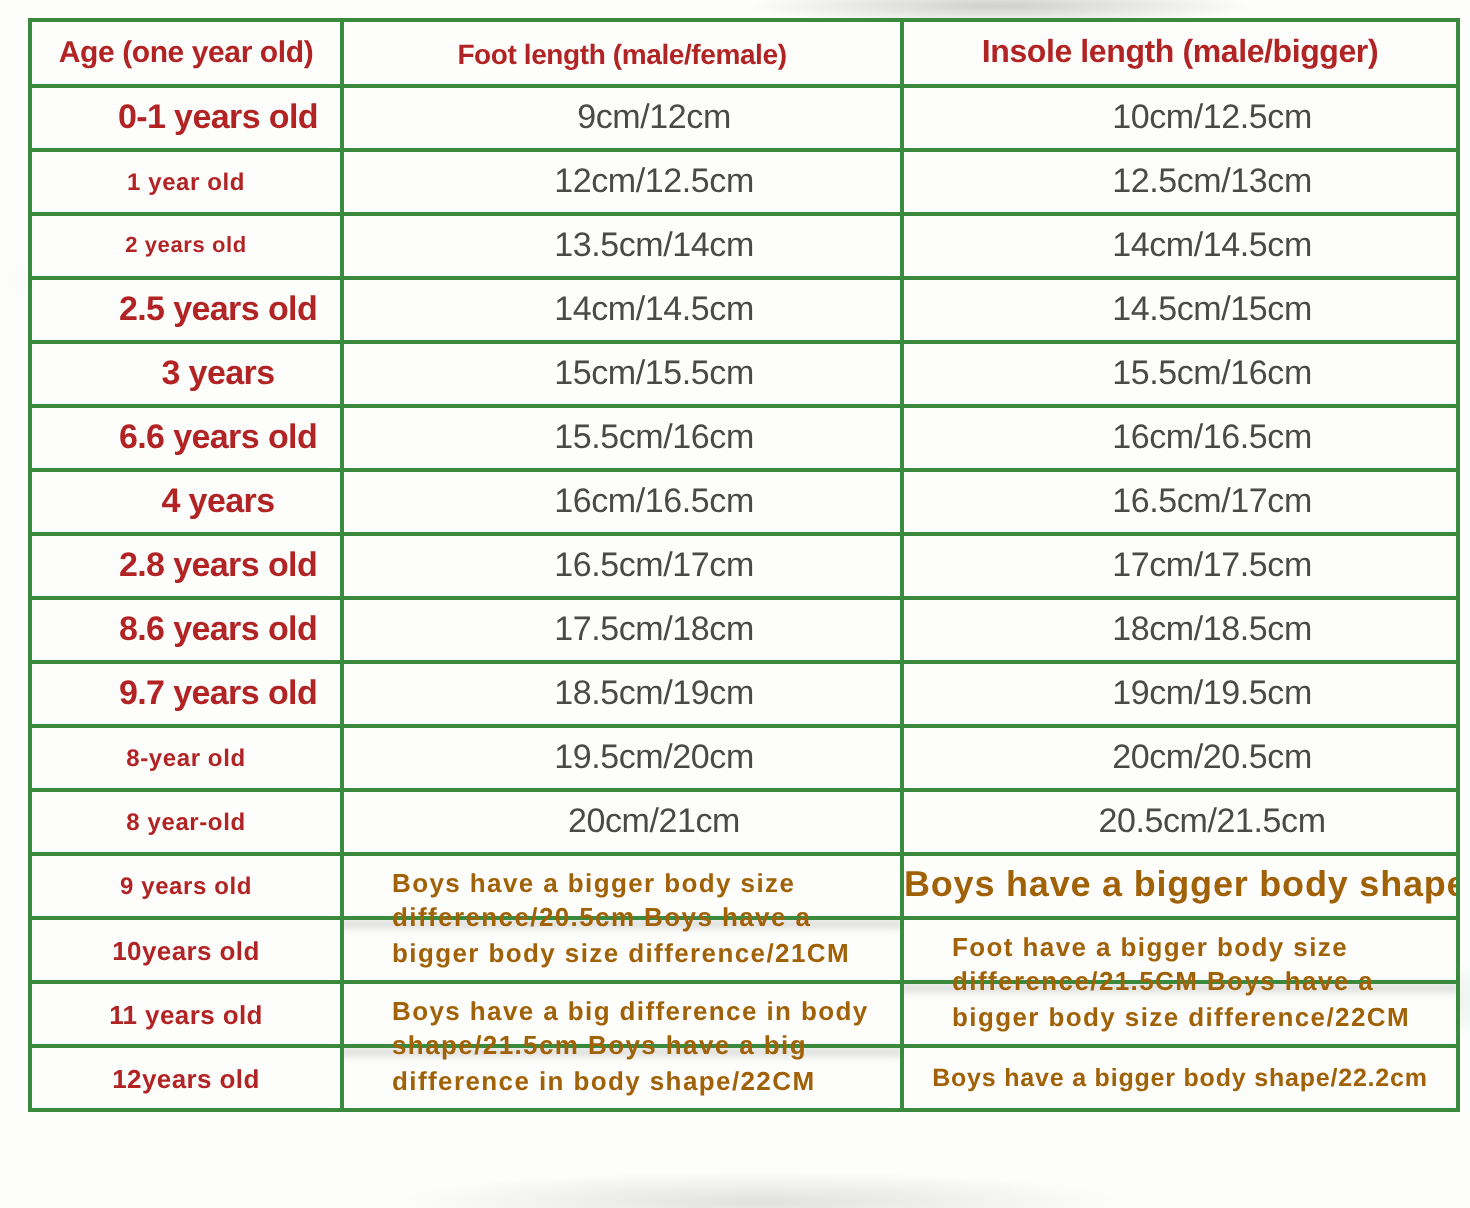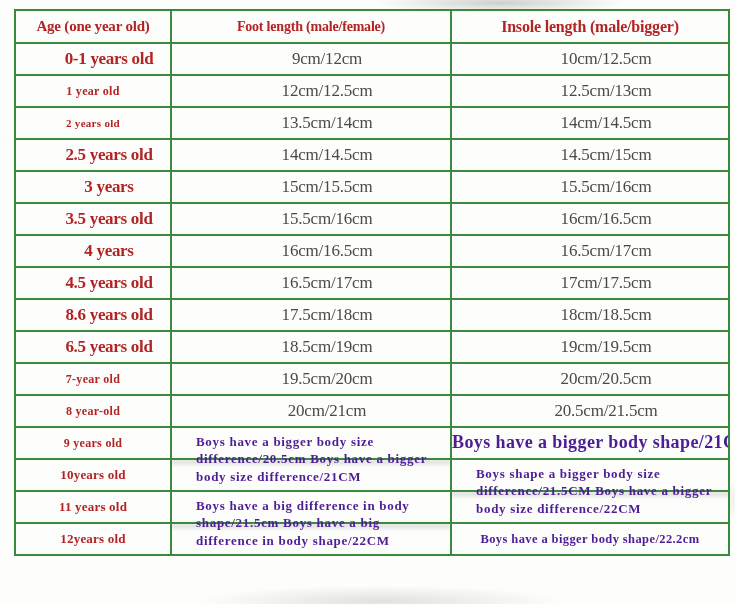--- a/index.html
+++ b/index.html
@@ -7,21 +7,21 @@
   body {
     font-family: "Liberation Sans", "DejaVu Sans", sans-serif;
     background-color: #fdfdfb;
     background-image:
       radial-gradient(ellipse 180px 14px at 500px 3px, rgba(150,150,150,.45), transparent 70%),
       radial-gradient(ellipse 260px 22px at 380px 601px, rgba(160,160,160,.30), transparent 70%),
       radial-gradient(ellipse 160px 30px at 690px 500px, rgba(190,190,190,.28), transparent 70%),
       radial-gradient(ellipse 200px 24px at 120px 140px, rgba(210,210,210,.18), transparent 70%);
     overflow: hidden;
   }
-  .page { position: relative; width: 658px; height: 604px; font-family: Liberation Serif, serif; }
+  .page { position: relative; width: 658px; height: 604px; }
 
   table.chart {
     position: absolute; left: 14px; top: 9px;
     width: 714px;
     border-collapse: collapse;
     table-layout: fixed;
     background: #fdfdfc;
   }
   .chart th, .chart td {
     border: 2px solid #3a8a3e;
@@ -38,21 +38,21 @@
 
   td.age { color: #b22424; font-weight: bold; }
   td.age.a-lg { font-size: 17px; letter-spacing: -0.3px; padding-left: 32px; }
   td.age.a-md { font-size: 13px; letter-spacing: 0.2px; margin-top: 36px; }
   td.age.a-sm { font-size: 12px; letter-spacing: 0.3px; border-radius: 14px; }
   td.age.a-xs { font-size: 11px; letter-spacing: 0.3px; text-align: center; }
 
   td.val { color: #4a4a4a; font-size: 17px; letter-spacing: -0.2px; padding-left: 32px; }
 
   td.desc {
-    color: #4c1d95; font-weight: bold; font-size: 13px;
+    color: #a16207; font-weight: bold; font-size: 13px;
     letter-spacing: 0.7px; line-height: 1.32;
     position: relative;
   }
   td.desc.left   { text-align: left; padding-left: 24px; padding-right: 14px; }
   td.desc.single { font-size: 18px; white-space: nowrap; letter-spacing: 0.4px; }
   td.desc.single-sm { font-size: 12.5px; white-space: nowrap; letter-spacing: 0.4px; }
 
   .desc-text { position: relative; z-index: 1; display: inline-block; }
 
   .cross-line {
@@ -100,46 +100,46 @@
         <td class="age a-lg">2.5 years old</td>
         <td class="val">14cm/14.5cm</td>
         <td class="val">14.5cm/15cm</td>
       </tr>
       <tr>
         <td class="age a-lg">3 years</td>
         <td class="val">15cm/15.5cm</td>
         <td class="val">15.5cm/16cm</td>
       </tr>
       <tr>
-        <td class="age a-lg">3.5 years old</td>
+        <td class="age a-lg">6.6 years old</td>
         <td class="val">15.5cm/16cm</td>
         <td class="val">16cm/16.5cm</td>
       </tr>
       <tr>
         <td class="age a-lg">4 years</td>
         <td class="val">16cm/16.5cm</td>
         <td class="val">16.5cm/17cm</td>
       </tr>
       <tr>
-        <td class="age a-lg">4.5 years old</td>
+        <td class="age a-lg">2.8 years old</td>
         <td class="val">16.5cm/17cm</td>
         <td class="val">17cm/17.5cm</td>
       </tr>
       <tr>
         <td class="age a-lg">8.6 years old</td>
         <td class="val">17.5cm/18cm</td>
         <td class="val">18cm/18.5cm</td>
       </tr>
       <tr>
-        <td class="age a-lg">6.5 years old</td>
+        <td class="age a-lg">9.7 years old</td>
         <td class="val">18.5cm/19cm</td>
         <td class="val">19cm/19.5cm</td>
       </tr>
       <tr>
-        <td class="age a-sm">7-year old</td>
+        <td class="age a-sm">8-year old</td>
         <td class="val">19.5cm/20cm</td>
         <td class="val">20cm/20.5cm</td>
       </tr>
       <tr>
         <td class="age a-sm">8 year-old</td>
         <td class="val">20cm/21cm</td>
         <td class="val">20.5cm/21.5cm</td>
       </tr>
 
       <tr>
@@ -147,21 +147,21 @@
         <td class="desc left" rowspan="2">
           <span class="cross-line"></span>
           <span class="desc-text">Boys have a bigger body size difference/20.5cm Boys have a bigger body size difference/21CM</span>
         </td>
         <td class="desc single">Boys have a bigger body shape/21CM</td>
       </tr>
       <tr>
         <td class="age a-md">10years old</td>
         <td class="desc left" rowspan="2">
           <span class="cross-line"></span>
-          <span class="desc-text">Boys shape a bigger body size difference/21.5CM Boys have a bigger body size difference/22CM</span>
+          <span class="desc-text">Foot have a bigger body size difference/21.5CM Boys have a bigger body size difference/22CM</span>
         </td>
       </tr>
       <tr>
         <td class="age a-md">11 years old</td>
         <td class="desc left" rowspan="2">
           <span class="cross-line"></span>
           <span class="desc-text">Boys have a big difference in body shape/21.5cm Boys have a big difference in body shape/22CM</span>
         </td>
       </tr>
       <tr>

